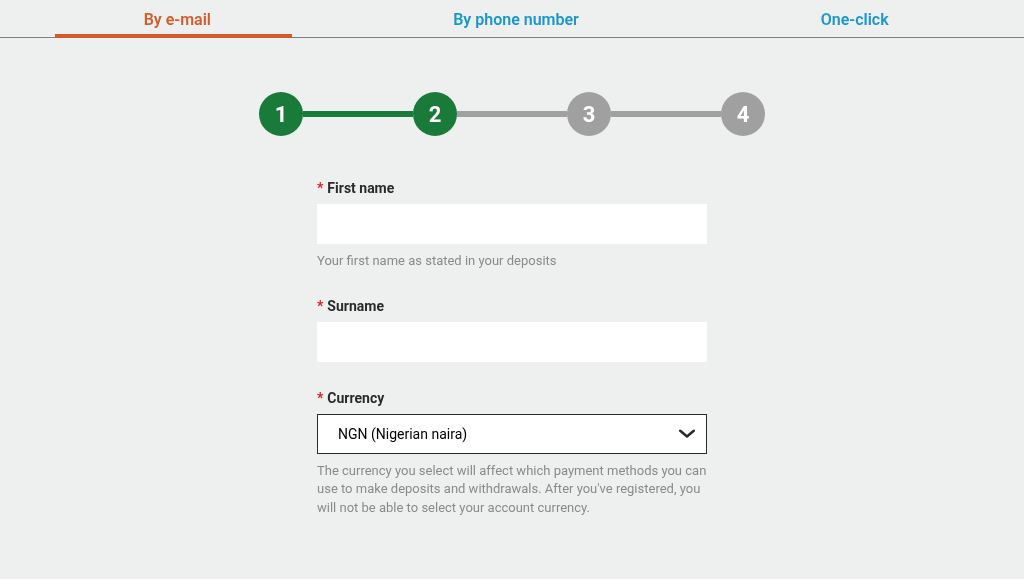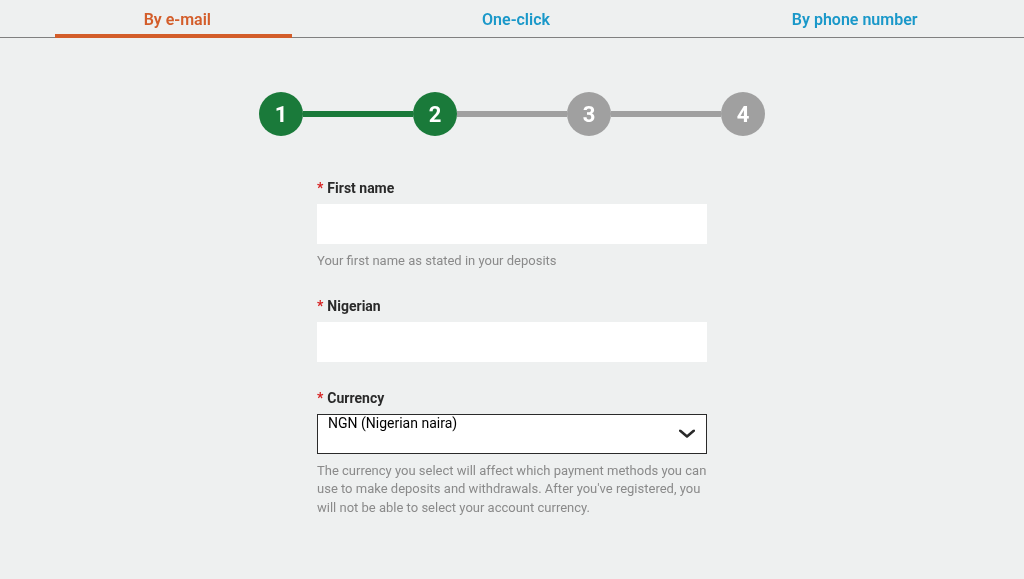--- a/index.html
+++ b/index.html
@@ -110,45 +110,46 @@
     }
     .select-wrap {
       position: relative;
       width: 100%;
     }
     .select-box {
       width: 100%;
       height: 40px;
       border: 1px solid #2a2a2a;
       background: #fff;
-      padding: 0 40px 0 10px;
+      padding: 0 40px 0 20px;
       font-size: 14px;
       display: flex;
+      align-items: center;
       cursor: pointer;
     }
     .chevron {
       position: absolute;
       right: 12px;
       top: 50%;
       transform: translateY(-50%);
       pointer-events: none;
     }
   </style>
 </head>
 <body>
 
 <div class="tabs">
   <div class="tab active">
     <span>By e-mail</span>
   </div>
   <div class="tab inactive">
+    <span>By phone number</span>
+  </div>
+  <div class="tab inactive">
     <span>One-click</span>
-  </div>
-  <div class="tab inactive">
-    <span>By phone number</span>
   </div>
 </div>
 
 <div class="stepper">
   <div class="step-circle done">
     <span>1</span>
   </div>
   <div class="step-line done"></div>
   <div class="step-circle done">
     <span>2</span>
@@ -168,21 +169,21 @@
   <div class="field">
     <div class="field-label">
       <span class="req-star">*</span><span>First name</span>
     </div>
     <input type="text" class="text-input" value="" style="">
     <div class="helper">Your first name as stated in your deposits</div>
   </div>
 
   <div class="field">
     <div class="field-label">
-      <span class="req-star">*</span><span>Nigerian</span>
+      <span class="req-star">*</span><span>Surname</span>
     </div>
     <input type="text" class="text-input" value="" style="">
   </div>
 
   <div class="field">
     <div class="field-label">
       <span class="req-star">*</span><span>Currency</span>
     </div>
     <div class="select-wrap">
       <div class="select-box">

